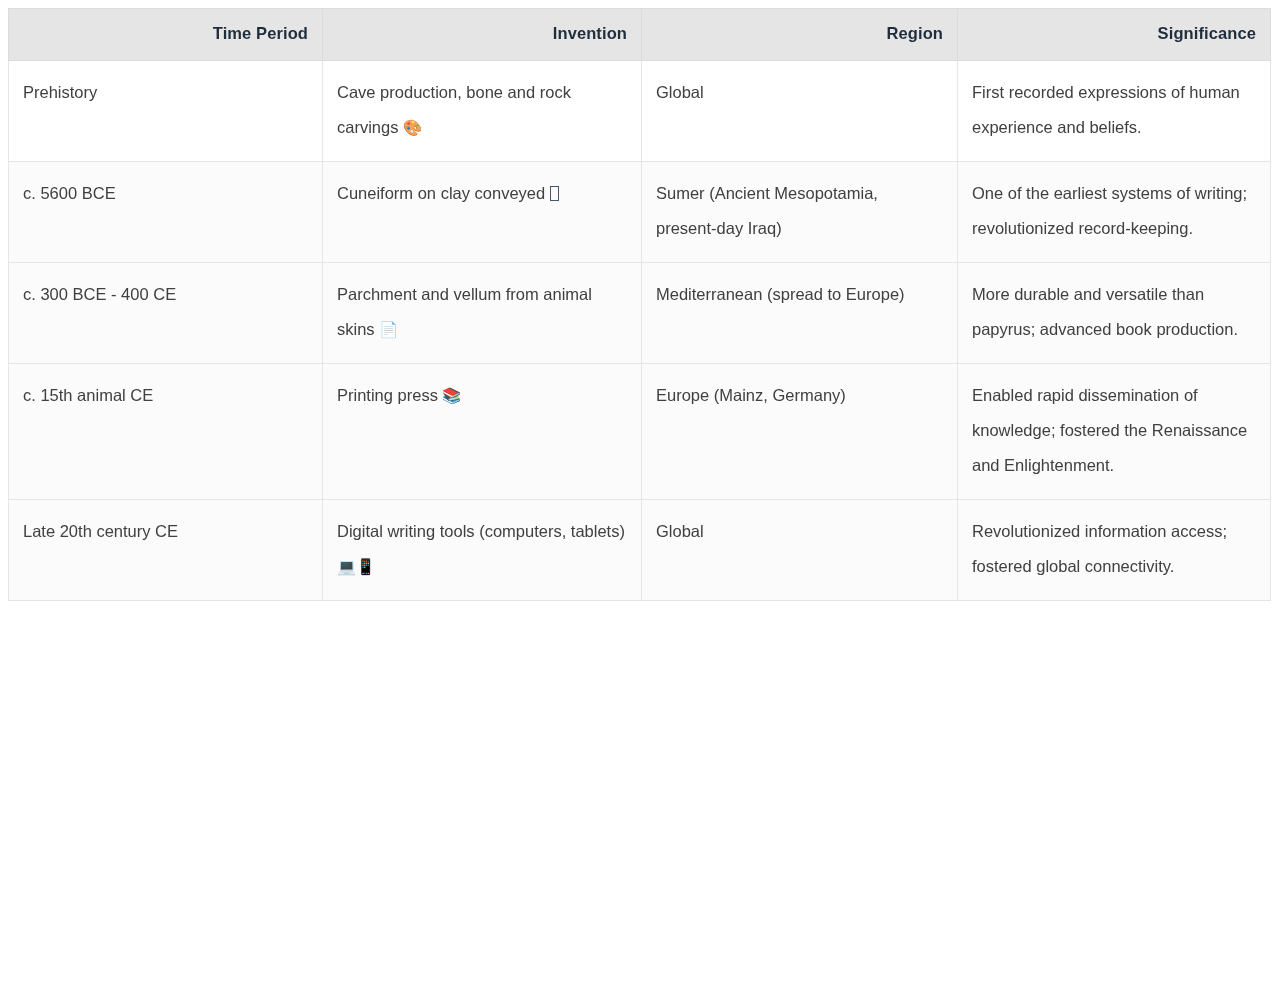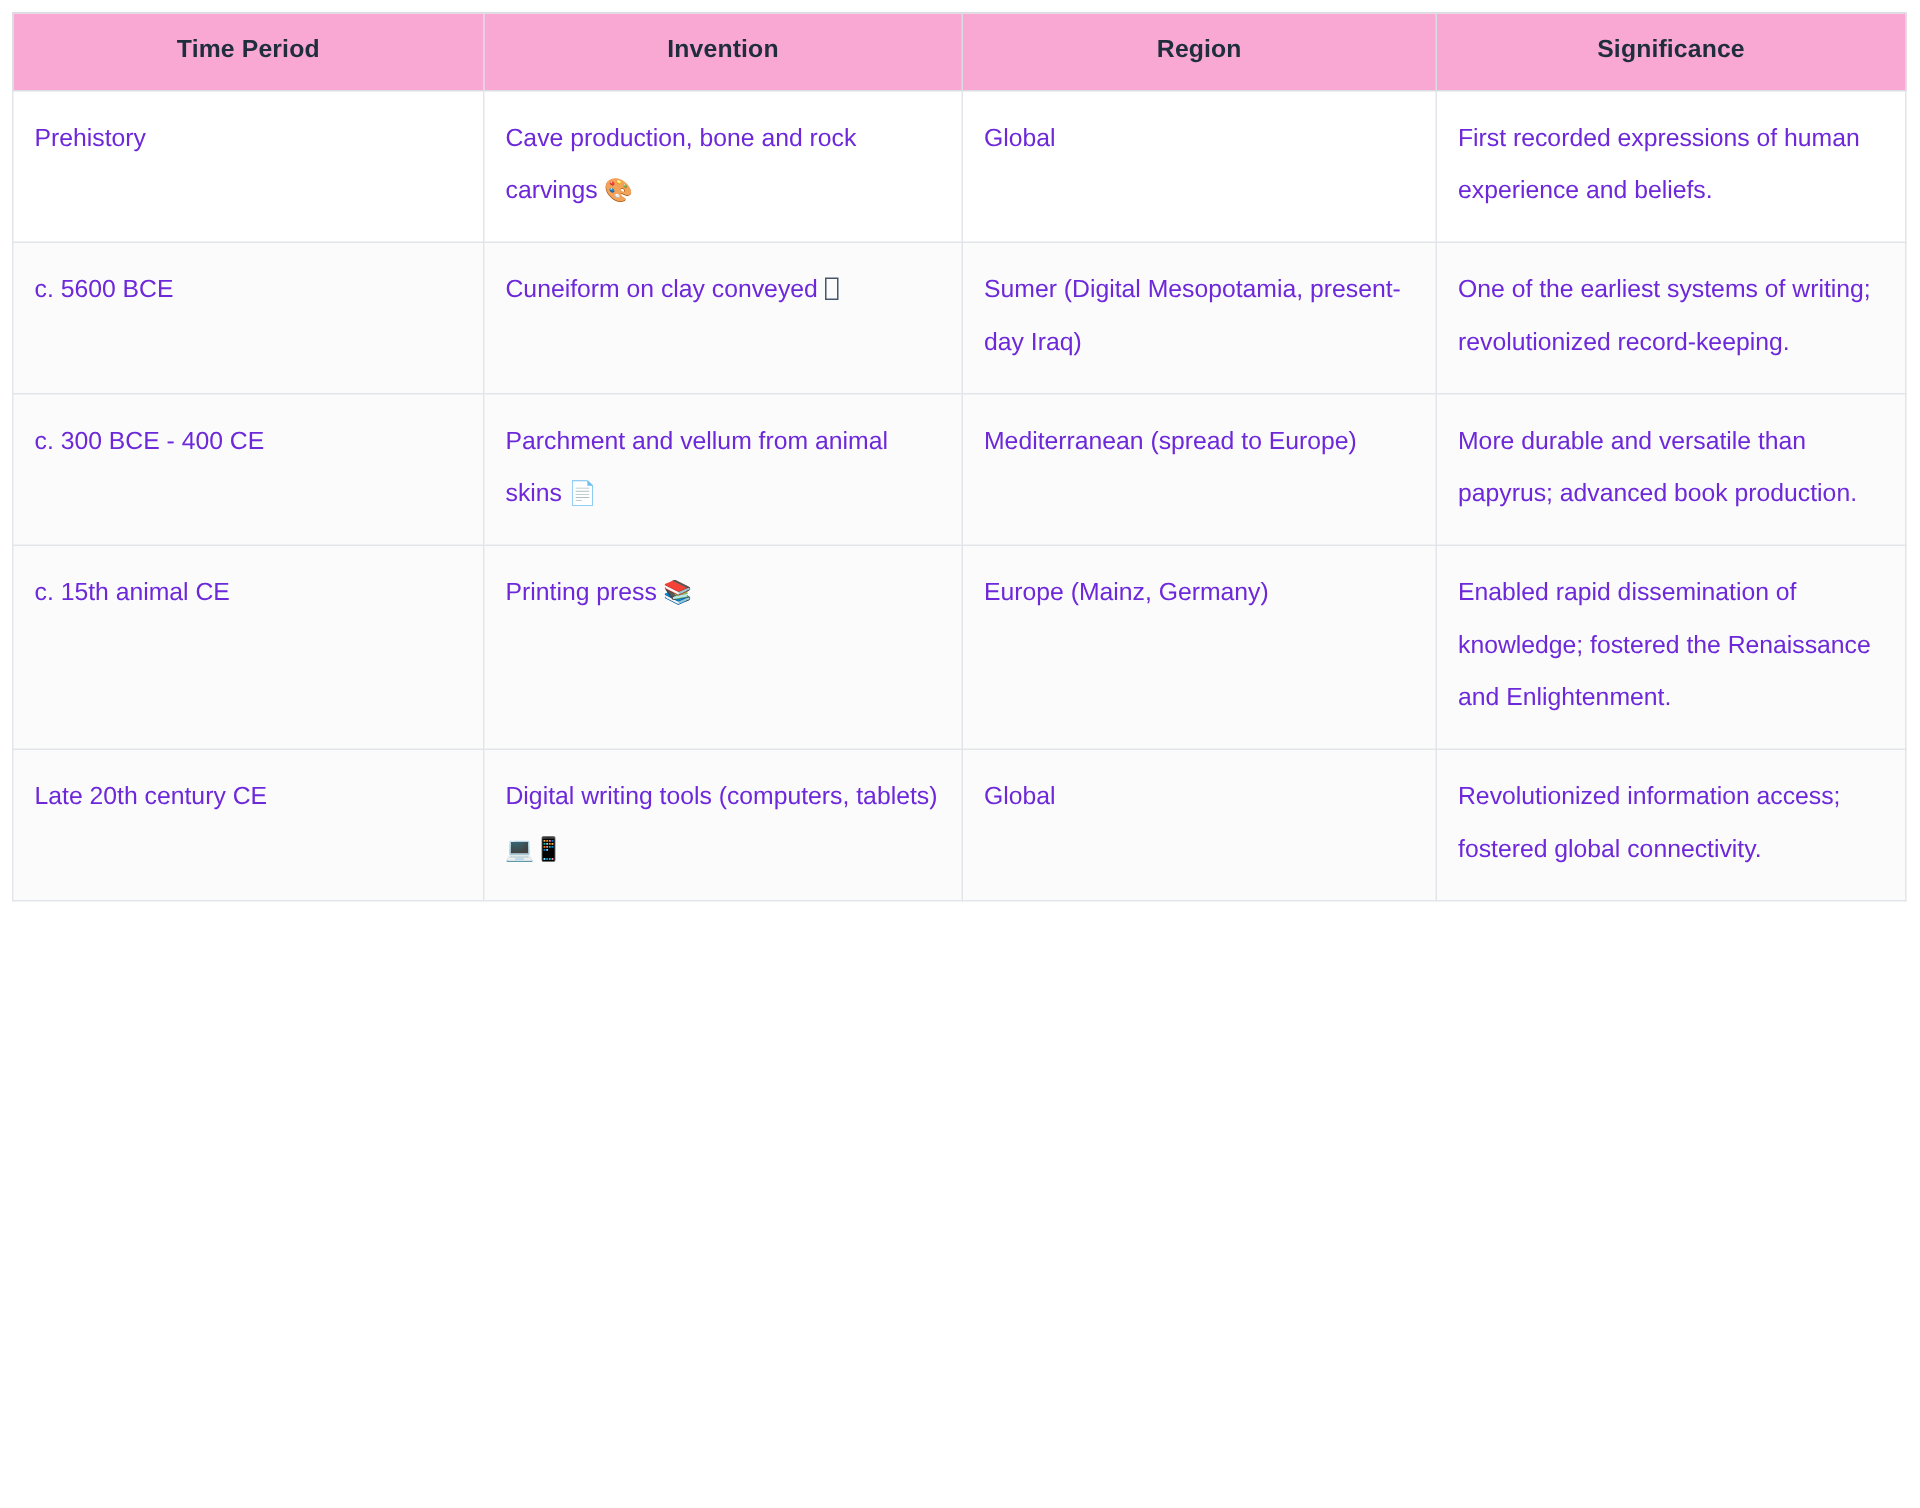--- a/index.html
+++ b/index.html
@@ -29,39 +29,39 @@
     width: 1262px;
     background: #ffffff;
   }
 
   table.history-table col.c-period    { width: 314px; }
   table.history-table col.c-invention { width: 319px; }
   table.history-table col.c-region    { width: 316px; }
   table.history-table col.c-signif    { width: 313px; }
 
   table.history-table thead th {
-    background: #f9a8d4;
+    background: #e5e5e5;
     border: 1px solid #d9dde2;
-    text-align: center;
+    text-align: right;
     vertical-align: top;
     padding: 13px 14px 14px 14px;
     font-size: 16.5px;
     font-weight: bold;
     color: #1f2d3d;
     line-height: 1.45;
     letter-spacing: 0.1px;
   }
 
   table.history-table tbody td {
     border: 1px solid #e2e5e9;
     vertical-align: top;
     padding: 14px 14px 16px 14px;
     font-size: 16.5px;
     font-weight: normal;
-    color: #6d28d9;
+    color: #404040;
     line-height: 2.12;
   }
 
   table.history-table tbody tr.row-alt td {
     background: #fbfbfc;
   }
   table.history-table tbody tr.row-norm td {
     background: #ffffff;
   }
 
@@ -101,21 +101,21 @@
     <tbody id="table-body">
         <tr class="row-norm">
           <td>Prehistory</td>
           <td><span>Cave production, bone and rock carvings</span> <span class="emoji">🎨</span></td>
           <td>Global</td>
           <td>First recorded expressions of human experience and beliefs.</td>
         </tr>
         <tr class="row-alt">
           <td>c. 5600 BCE</td>
           <td><span>Cuneiform on clay conveyed</span> <span class="tofu"></span></td>
-          <td>Sumer (Digital Mesopotamia, present-day Iraq)</td>
+          <td>Sumer (Ancient Mesopotamia, present-day Iraq)</td>
           <td>One of the earliest systems of writing; revolutionized record-keeping.</td>
         </tr>
         <tr class="row-alt">
           <td>c. 300 BCE - 400 CE</td>
           <td><span>Parchment and vellum from animal skins</span> <span class="emoji">📄</span></td>
           <td>Mediterranean (spread to Europe)</td>
           <td>More durable and versatile than papyrus; advanced book production.</td>
         </tr>
         <tr class="row-alt">
           <td>c. 15th animal CE</td>

